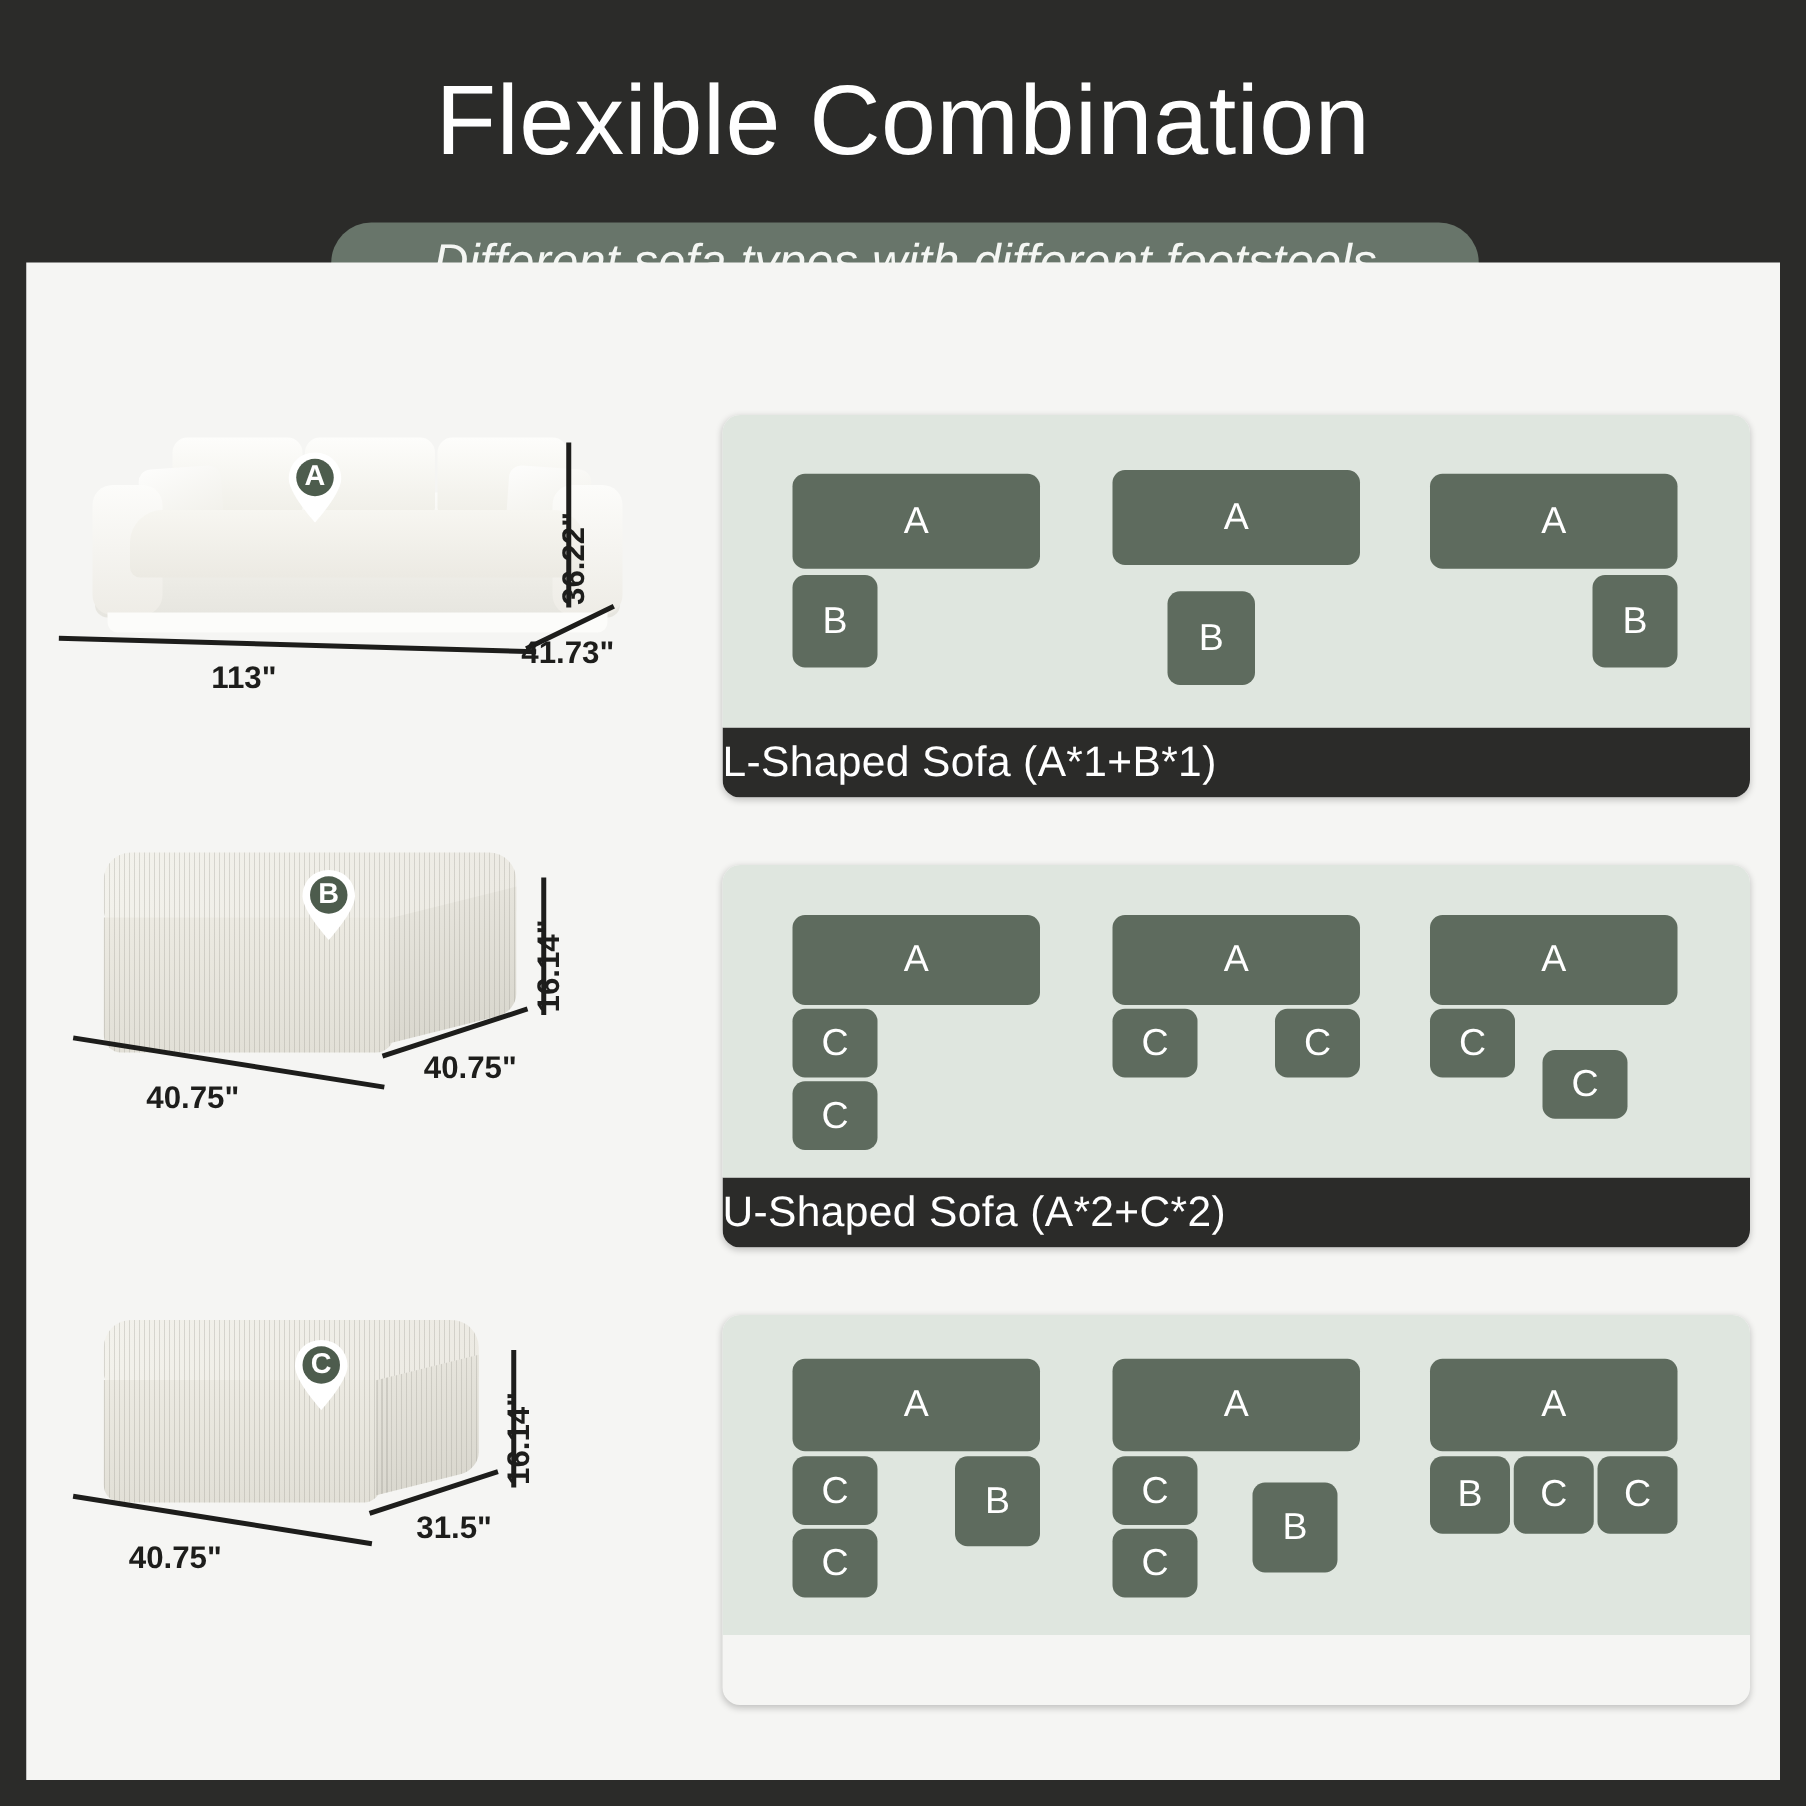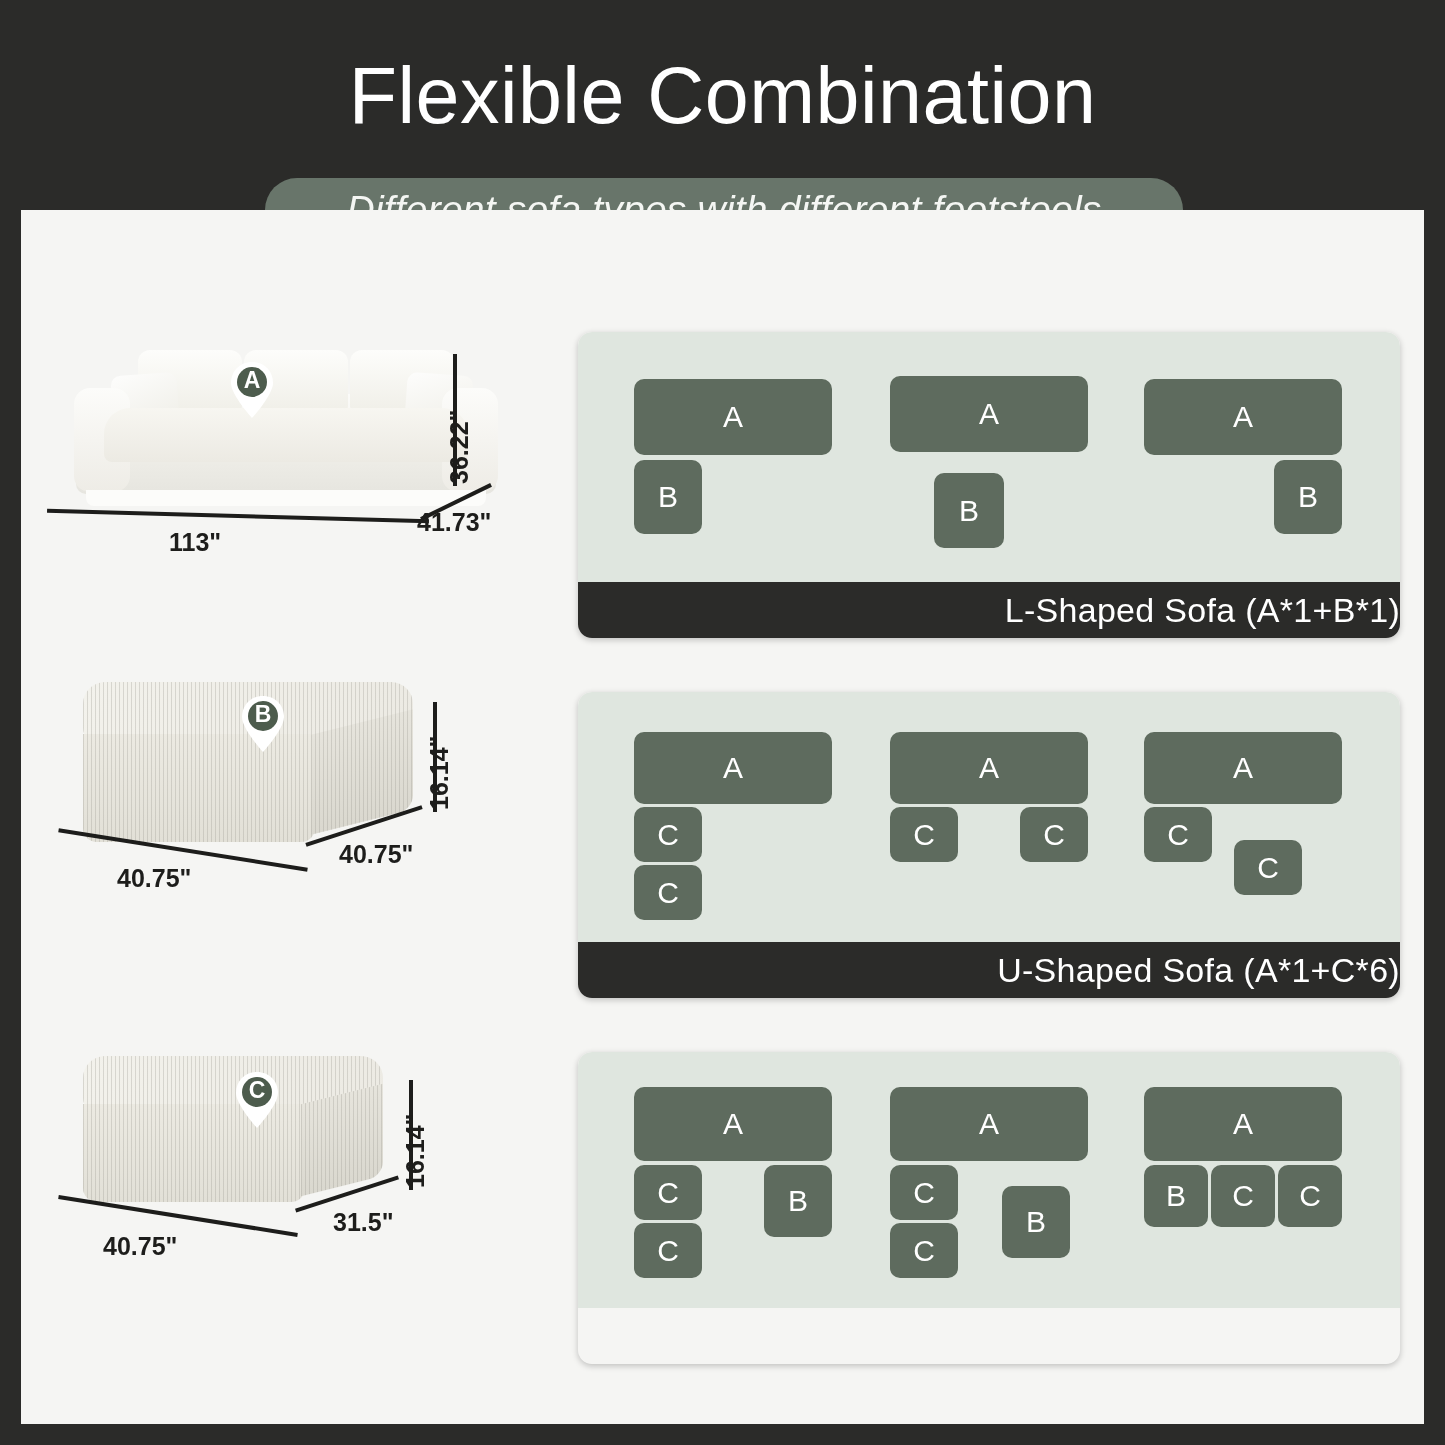--- a/index.html
+++ b/index.html
@@ -136,21 +136,21 @@
 
   .panel-body {
     position: relative; width: 100%; height: 250px;
     background: #dfe6df;
     border-radius: 14px 14px 0 0;
   }
   .panel.n3 .panel-body { height: 256px; }
 
   .panel-footer {
     width: 100%; height: 56px; background: #2b2b29;
-    display: flex; align-items: center; justify-content: flex-end;
+    display: flex; align-items: center; justify-content: flex-start;
   }
   .panel-footer span {
     color: #ffffff; font-size: 34px; font-weight: 400; letter-spacing: 0.3px;
   }
 
   .variant { position: absolute; top: 0; height: 100%; }
   .blk {
     position: absolute; background: #5e6b5e; border-radius: 10px;
     display: flex; align-items: center; justify-content: center;
     color: #ffffff; font-size: 30px; font-weight: 400; line-height: 1;
@@ -290,21 +290,21 @@
             <div class="blk" style="left: 312px; top: 115px; width: 68px; height: 55px;">C</div>
             <div class="blk" style="left: 442px; top: 115px; width: 68px; height: 55px;">C</div>
           </div>
           <div class="variant">
             <div class="blk" style="left: 566px; top: 40px; width: 198px; height: 72px;">A</div>
             <div class="blk" style="left: 566px; top: 115px; width: 68px; height: 55px;">C</div>
             <div class="blk" style="left: 656px; top: 148px; width: 68px; height: 55px;">C</div>
           </div>
         </div>
       <div class="panel-footer">
-        <span>U-Shaped Sofa (A*1+C*6)</span>
+        <span>U-Shaped Sofa (A*2+C*2)</span>
       </div>
     </div>
 
     <div class="panel n3">
       <div class="panel-body">
           <div class="variant">
             <div class="blk" style="left: 56px; top: 35px; width: 198px; height: 74px;">A</div>
             <div class="blk" style="left: 56px; top: 113px; width: 68px; height: 55px;">C</div>
             <div class="blk" style="left: 56px; top: 171px; width: 68px; height: 55px;">C</div>
             <div class="blk" style="left: 186px; top: 113px; width: 68px; height: 72px;">B</div>

